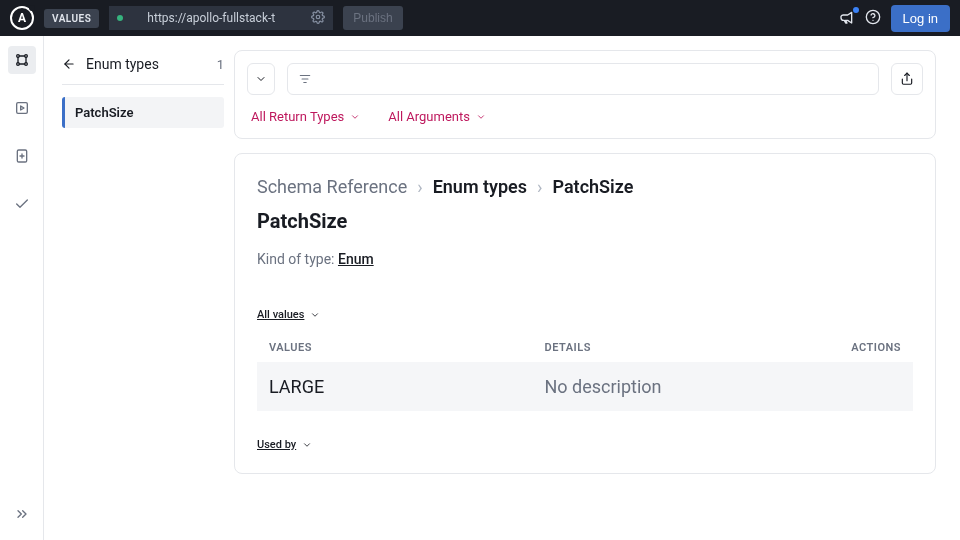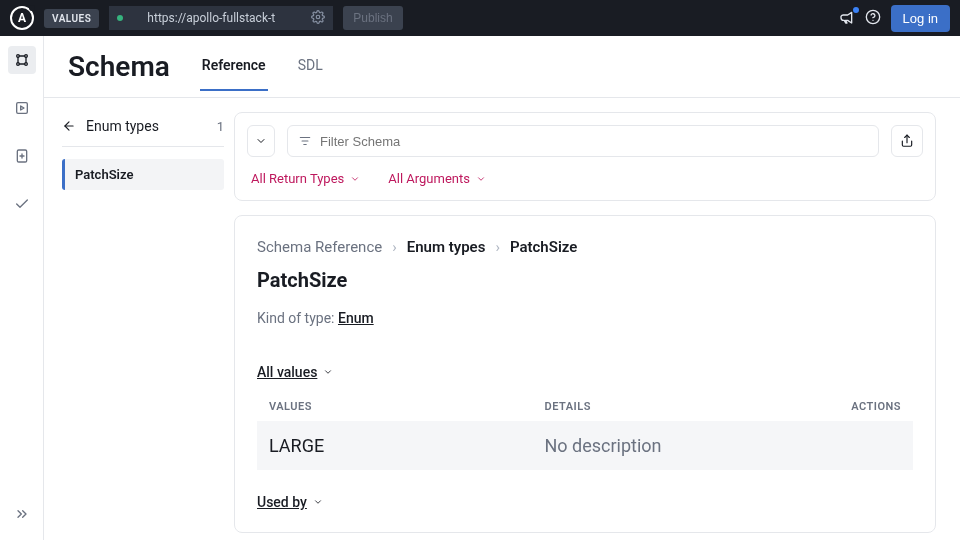--- a/index.html
+++ b/index.html
@@ -37,27 +37,27 @@
 .detail-col { flex: 1; padding: 14px 24px 14px 0; overflow-y: auto; position:relative; }
 .filter-card { background: #fff; border: 1px solid #e5e7eb; border-radius: 8px; padding: 12px; margin-bottom: 14px; }
 .filter-row { display: flex; align-items: center; gap: 12px; }
 .exp-btn { width: 28px; height: 32px; border: 1px solid #e5e7eb; border-radius: 6px; display: flex; align-items: center; justify-content: center; cursor: pointer; background:#fff; }
 .search-box { flex: 1; height: 32px; border: 1px solid #e5e7eb; border-radius: 6px; display: flex; align-items: center; padding: 0 10px; gap: 8px; color: #6b7280; }
 .search-box input { border: none; outline: none; font-size: 13px; flex: 1; background: transparent; }
 .share-btn { width: 32px; height: 32px; border: 1px solid #e5e7eb; border-radius: 6px; display: flex; align-items: center; justify-content: center; cursor: pointer; background:#fff; }
 .dropdown-row { display: flex; gap: 28px; padding: 14px 4px 2px 4px; font-size: 13px; color: #be185d; }
 .drop { display: flex; align-items: center; gap: 6px; cursor: pointer; }
 .main-card { background: #fff; border: 1px solid #e5e7eb; border-radius: 8px; padding: 22px 22px 10px 22px; margin-bottom: 14px; }
-.breadcrumb { display: flex; align-items: center; gap: 10px; font-size: 15px; color: #6b7280; margin-bottom: 12px; }
+.breadcrumb { display: flex; align-items: center; gap: 10px; font-size: 18px; color: #6b7280; margin-bottom: 12px; }
 .breadcrumb .strong { color: #191c23; font-weight: 600; }
 .crumb-sep { color: #b0b7c3; }
 .type-title { font-size: 20px; font-weight: 700; margin-bottom: 18px; }
 .kind-line { font-size: 14px; color: #6b7280; margin-bottom: 36px; }
 .kind-line .link { color: #191c23; text-decoration: underline; font-weight: 500; }
-.section-dd { font-size: 14px; font-weight: 500; text-decoration: underline; display: inline-flex; align-items: center; gap: 6px; margin-bottom: 12px; cursor: pointer; }
+.section-dd { font-size: 11px; font-weight: 500; text-decoration: underline; display: inline-flex; align-items: center; gap: 6px; margin-bottom: 12px; cursor: pointer; }
 .table { width: 100%; border-collapse: collapse; margin-bottom: 22px; }
 .table th { text-align: left; font-size: 11px; font-weight: 600; letter-spacing: 0.5px; color: #6b7280; padding: 8px 12px; }
 .table th.right { text-align: right; }
 .table td { font-size: 18px; padding: 14px 12px; color: #191c23; }
 .table td.desc { color: #6b7280; }
 .table tr.zebra { background: #f5f6f8; }
 svg { stroke: currentColor; fill: none; stroke-width: 2; stroke-linecap: round; stroke-linejoin: round; }
 </style>
 </head>
 <body>
@@ -127,27 +127,20 @@
       </div>
     <div class="rail-icon rail-bottom">
         <svg viewBox="0 0 24 24">
           <polyline points="13,17 18,12 13,7"></polyline>
           <polyline points="6,17 11,12 6,7"></polyline>
         </svg>
       </div>
   </div>
 
   <div class="main">
-    <div class="header-row">
-      <div class="page-title">Schema</div>
-      <div class="tabbar">
-        <div class="tab active">Reference</div>
-        <div class="tab">SDL</div>
-      </div>
-    </div>
 
     <div class="content-row">
       <div class="side-panel">
         <div class="enum-header">
           <svg width="14" height="14" viewBox="0 0 24 24">
               <line x1="19" y1="12" x2="5" y2="12"></line>
               <polyline points="12,19 5,12 12,5"></polyline>
             </svg>
           <span>Enum types</span>
           <span class="count">1</span>
@@ -163,21 +156,20 @@
                 <svg width="12" height="12" viewBox="0 0 24 24">
                   <polyline points="6,9 12,15 18,9"></polyline>
                 </svg>
               </div>
             <div class="search-box">
               <svg width="14" height="14" viewBox="0 0 24 24">
                   <line x1="4" y1="6" x2="20" y2="6"></line>
                   <line x1="7" y1="12" x2="17" y2="12"></line>
                   <line x1="10" y1="18" x2="14" y2="18"></line>
                 </svg>
-              <input placeholder="Filter Schema" style="">
             </div>
             <div class="share-btn">
                 <svg width="14" height="14" viewBox="0 0 24 24">
                   <path d="M4 12v7a2 2 0 0 0 2 2h12a2 2 0 0 0 2-2v-7"></path>
                   <polyline points="16,6 12,2 8,6"></polyline>
                   <line x1="12" y1="2" x2="12" y2="15"></line>
                 </svg>
               </div>
           </div>
           <div class="dropdown-row">

